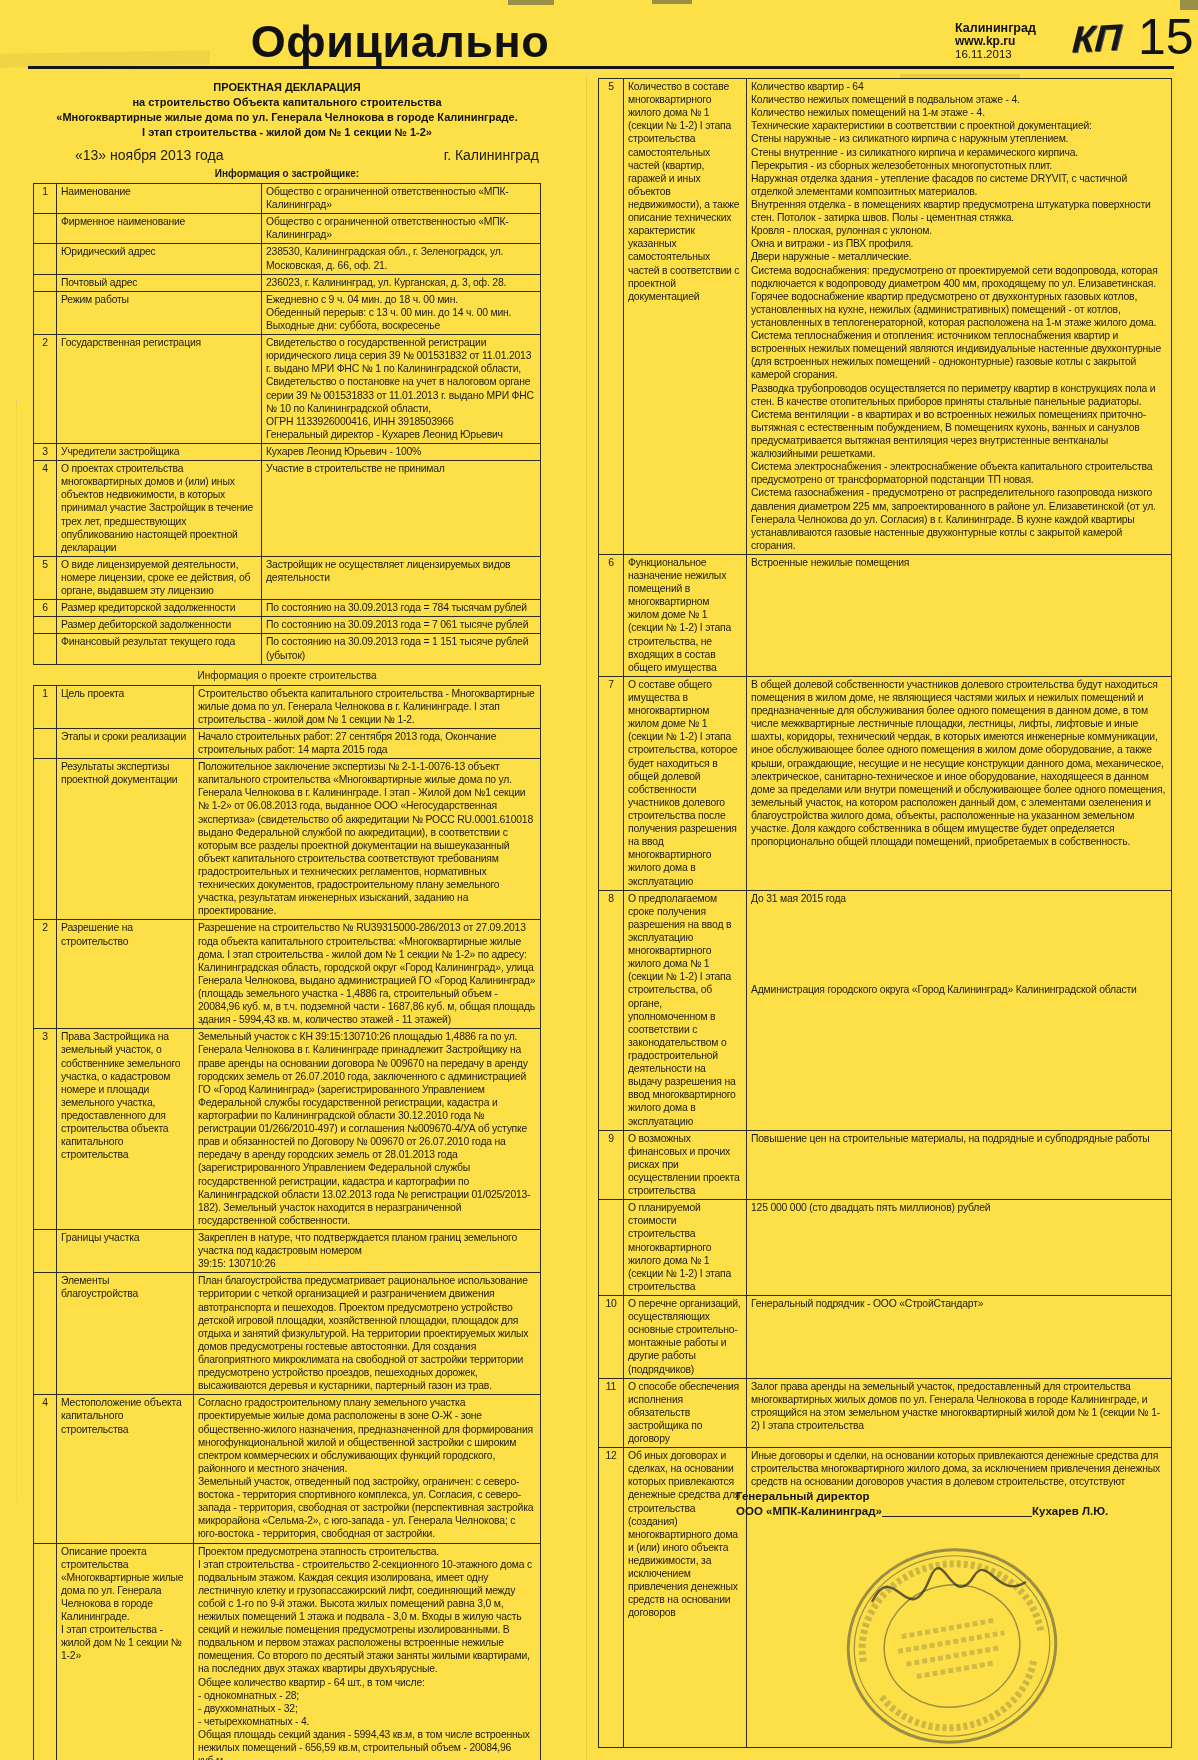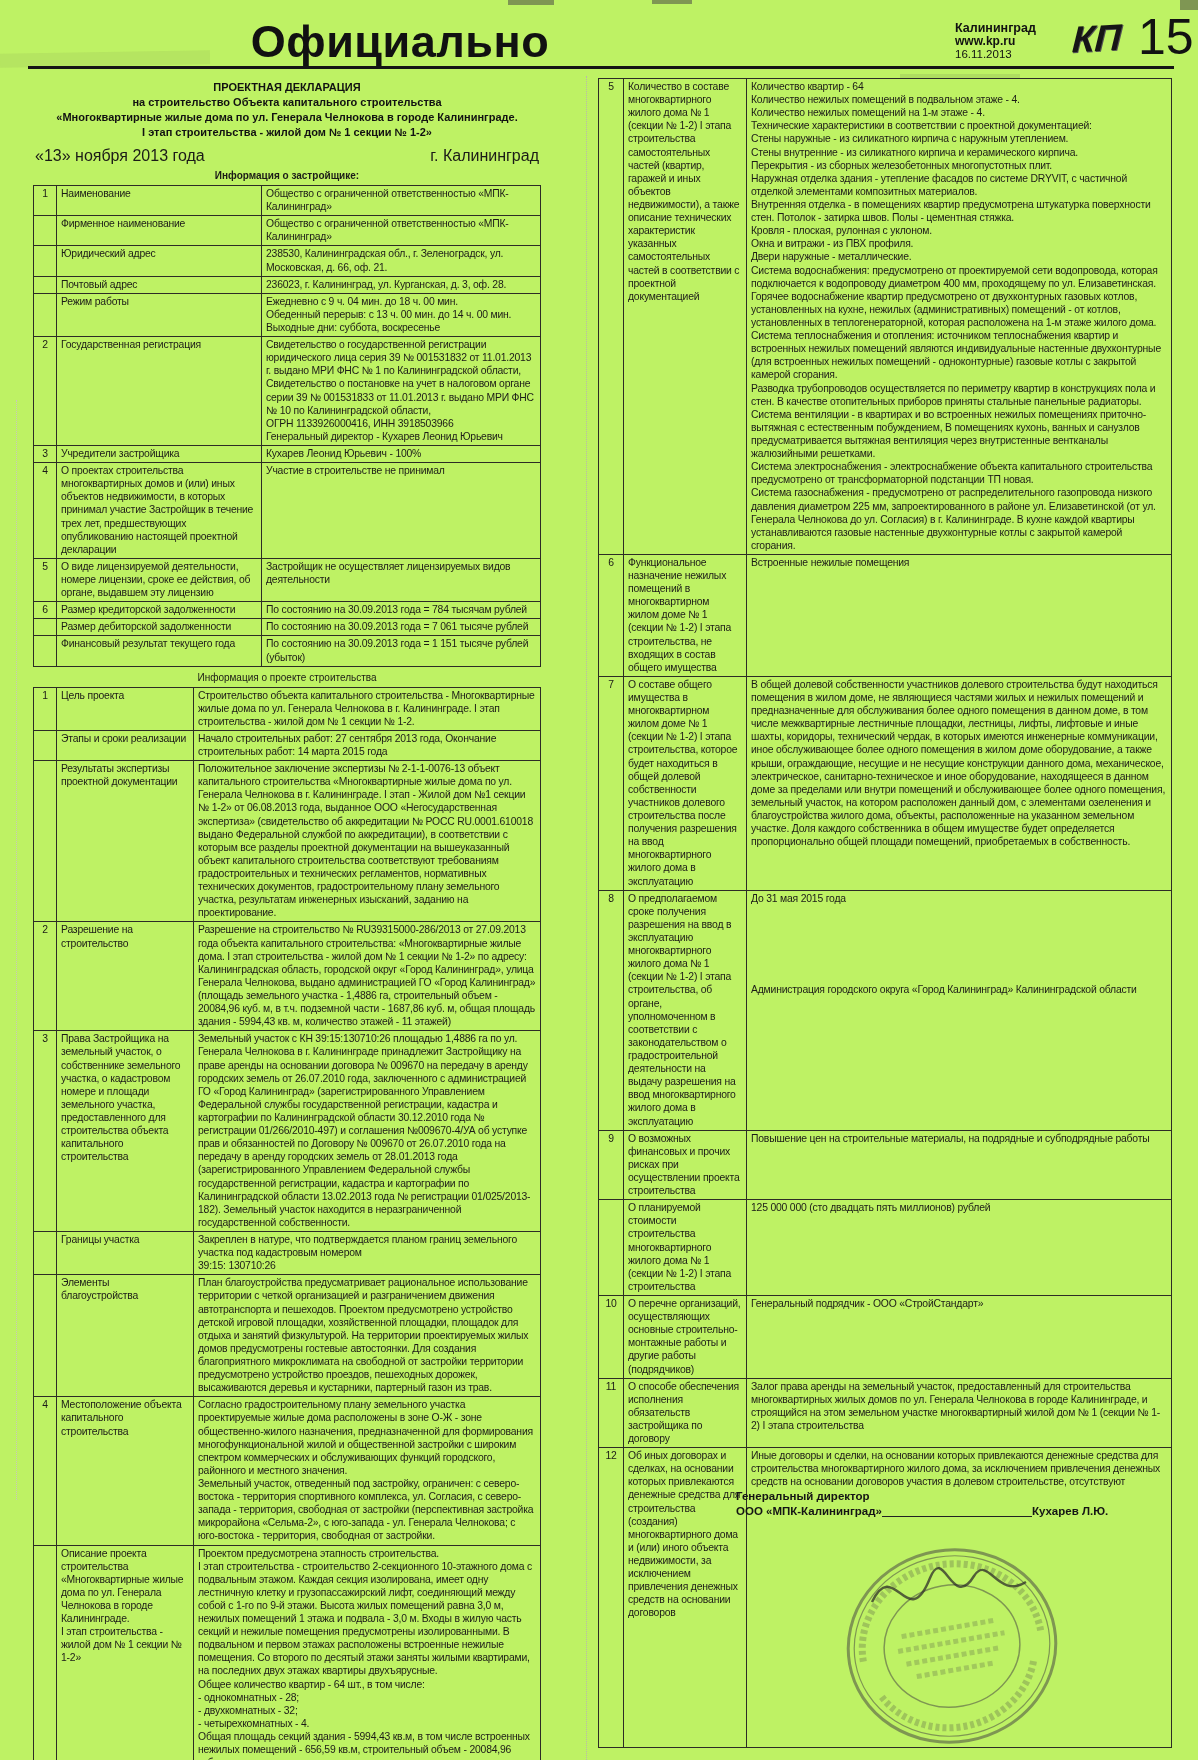--- a/index.html
+++ b/index.html
@@ -1,16 +1,16 @@
 <!DOCTYPE html>
 <html><head>
 <meta charset="utf-8">
 <style>
   html,body{margin:0;padding:0;background:#dddcd8;}
-  .page{position:relative;width:1198px;height:1760px;background:#bef264;overflow:hidden;
+  .page{position:relative;width:1198px;height:1760px;background:#fde047;overflow:hidden;
         font-family:"Liberation Sans",sans-serif;color:#1b1b17;}
   
   .masthead-title{position:absolute;left:240px;top:16px;width:320px;text-align:center;
         font-size:45px;font-weight:bold;letter-spacing:0.5px;color:#111;}
   .mast-info{position:absolute;left:955px;top:22px;width:110px;text-align:left;line-height:13px;color:#111;}
   .mast-city{font-size:12.5px;font-weight:bold;}
   .mast-site{font-size:12px;font-weight:bold;}
   .mast-date{font-size:11.5px;}
   .kp-logo{position:absolute;left:1072px;top:18px;font-size:37px;font-weight:900;font-style:italic;
         color:#161616;transform:rotate(-3deg) skewX(-6deg);text-shadow:1px 1px 0 #555;}
@@ -20,21 +20,21 @@
   .n1{left:508px;top:0;width:46px;height:5px;}
   .n2{left:652px;top:0;width:40px;height:4px;}
   .n3{left:1180px;top:0;width:18px;height:10px;}
   .n4{left:0;top:52px;width:210px;height:14px;opacity:.08;transform:rotate(-1deg);}
   .n5{left:900px;top:74px;width:120px;height:4px;opacity:.12;}
   .col-divider{position:absolute;left:586px;top:76px;height:1684px;border-left:1px dotted #b9b6ae;}
   .edge-dots{position:absolute;left:16px;top:400px;height:1100px;border-left:1px dotted #c9c6bd;}
   
   .col-left{position:absolute;left:33px;top:80px;width:508px;}
   .doc-title{text-align:center;font-weight:bold;font-size:11px;line-height:15px;color:#111;}
-  .date-row{display:flex;justify-content:space-between;font-size:16px;margin-top:7px;padding:0 2px;}
+  .date-row{display:flex;justify-content:space-between;font-size:14px;margin-top:7px;padding:0 2px;margin-left:40px;}
   .sec-title{text-align:center;font-size:10px;margin:5px 0 4px;}
   .sec-title.bold{font-weight:bold;}
   
   table.t{width:100%;border-collapse:collapse;table-layout:fixed;}
   .t td{border:1.5px solid #2c2c25;padding:1px 4px 2px 4px;vertical-align:top;
         font-size:10.4px;line-height:1.26;letter-spacing:-0.2px;white-space:pre-line;
         word-wrap:break-word;color:#1b1b17;}
   .t .c-num{width:20px;text-align:center;padding:1px 1px;}
   .t1 .c-label{width:196px;}
   .t2 .c-label{width:128px;}

